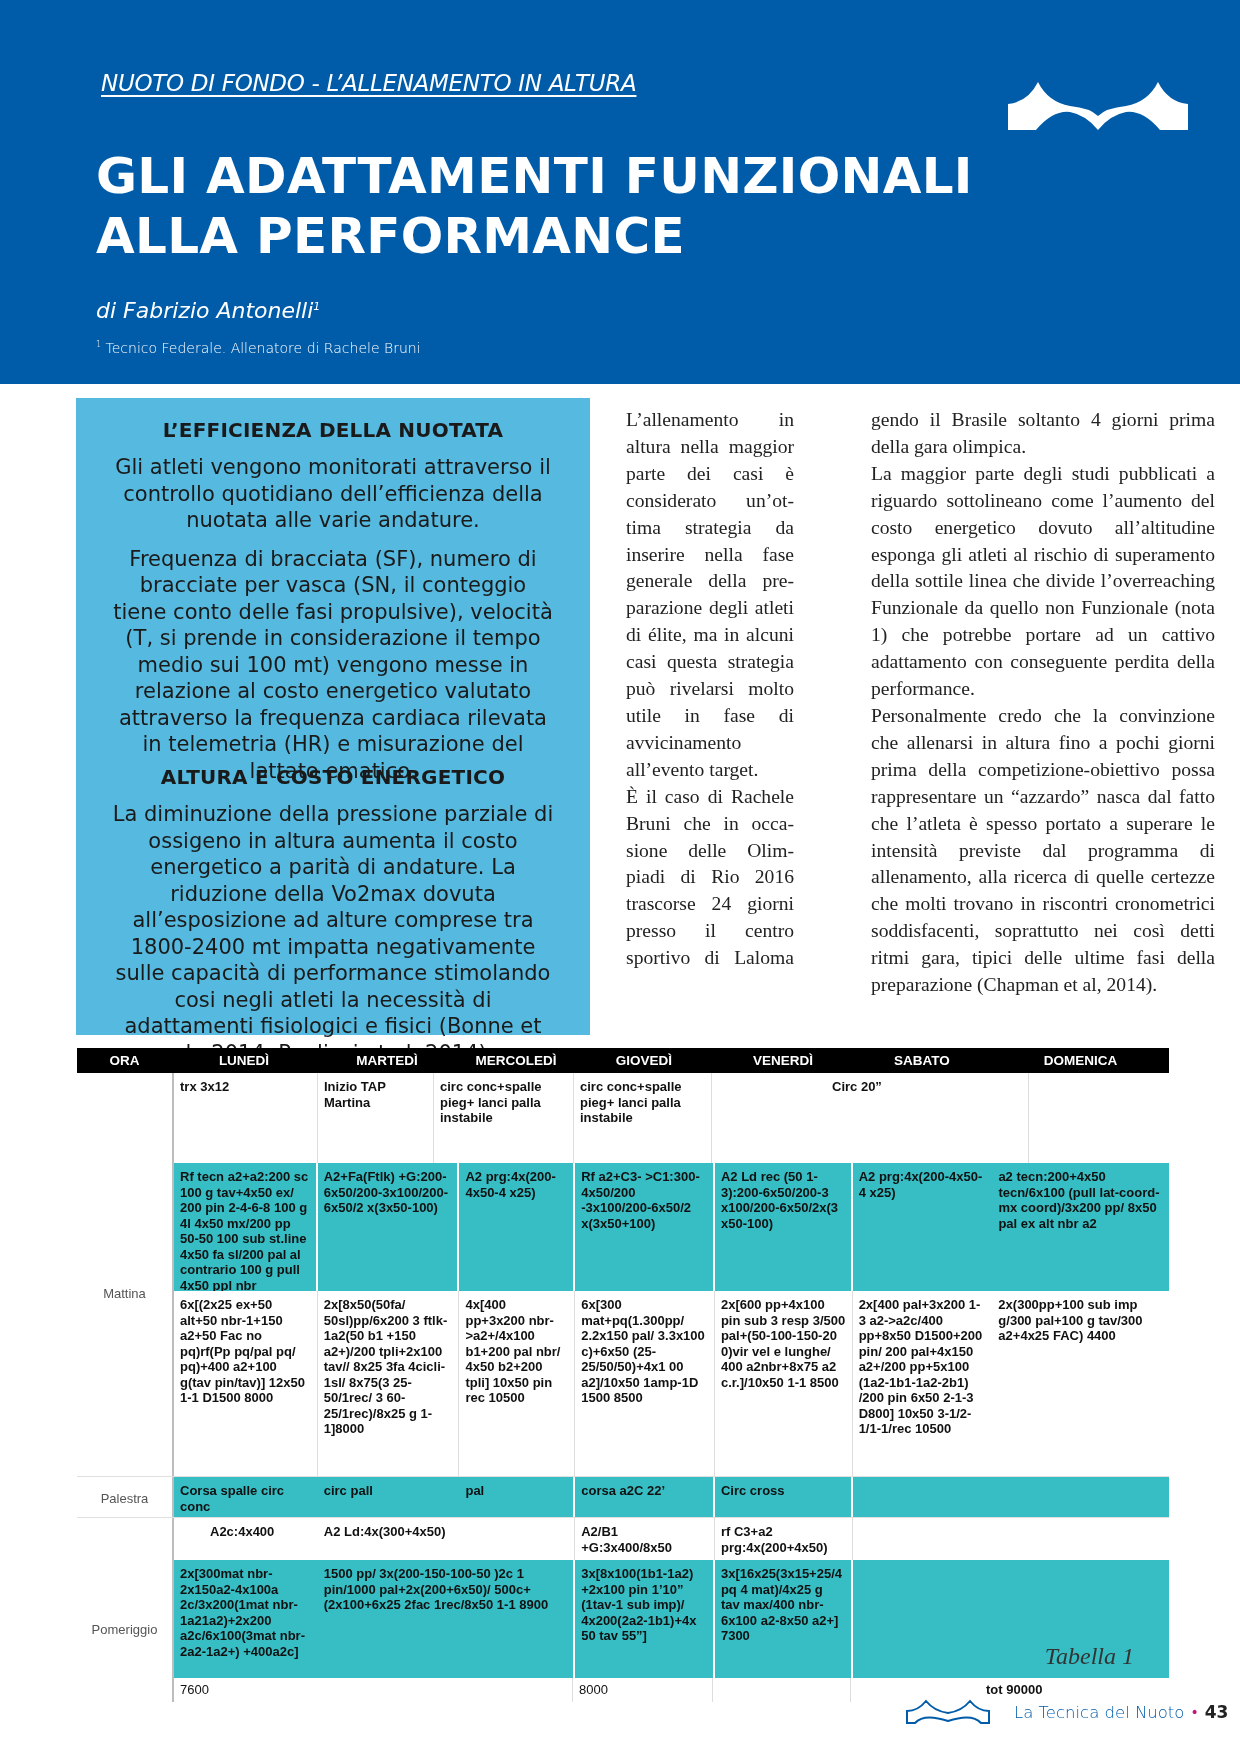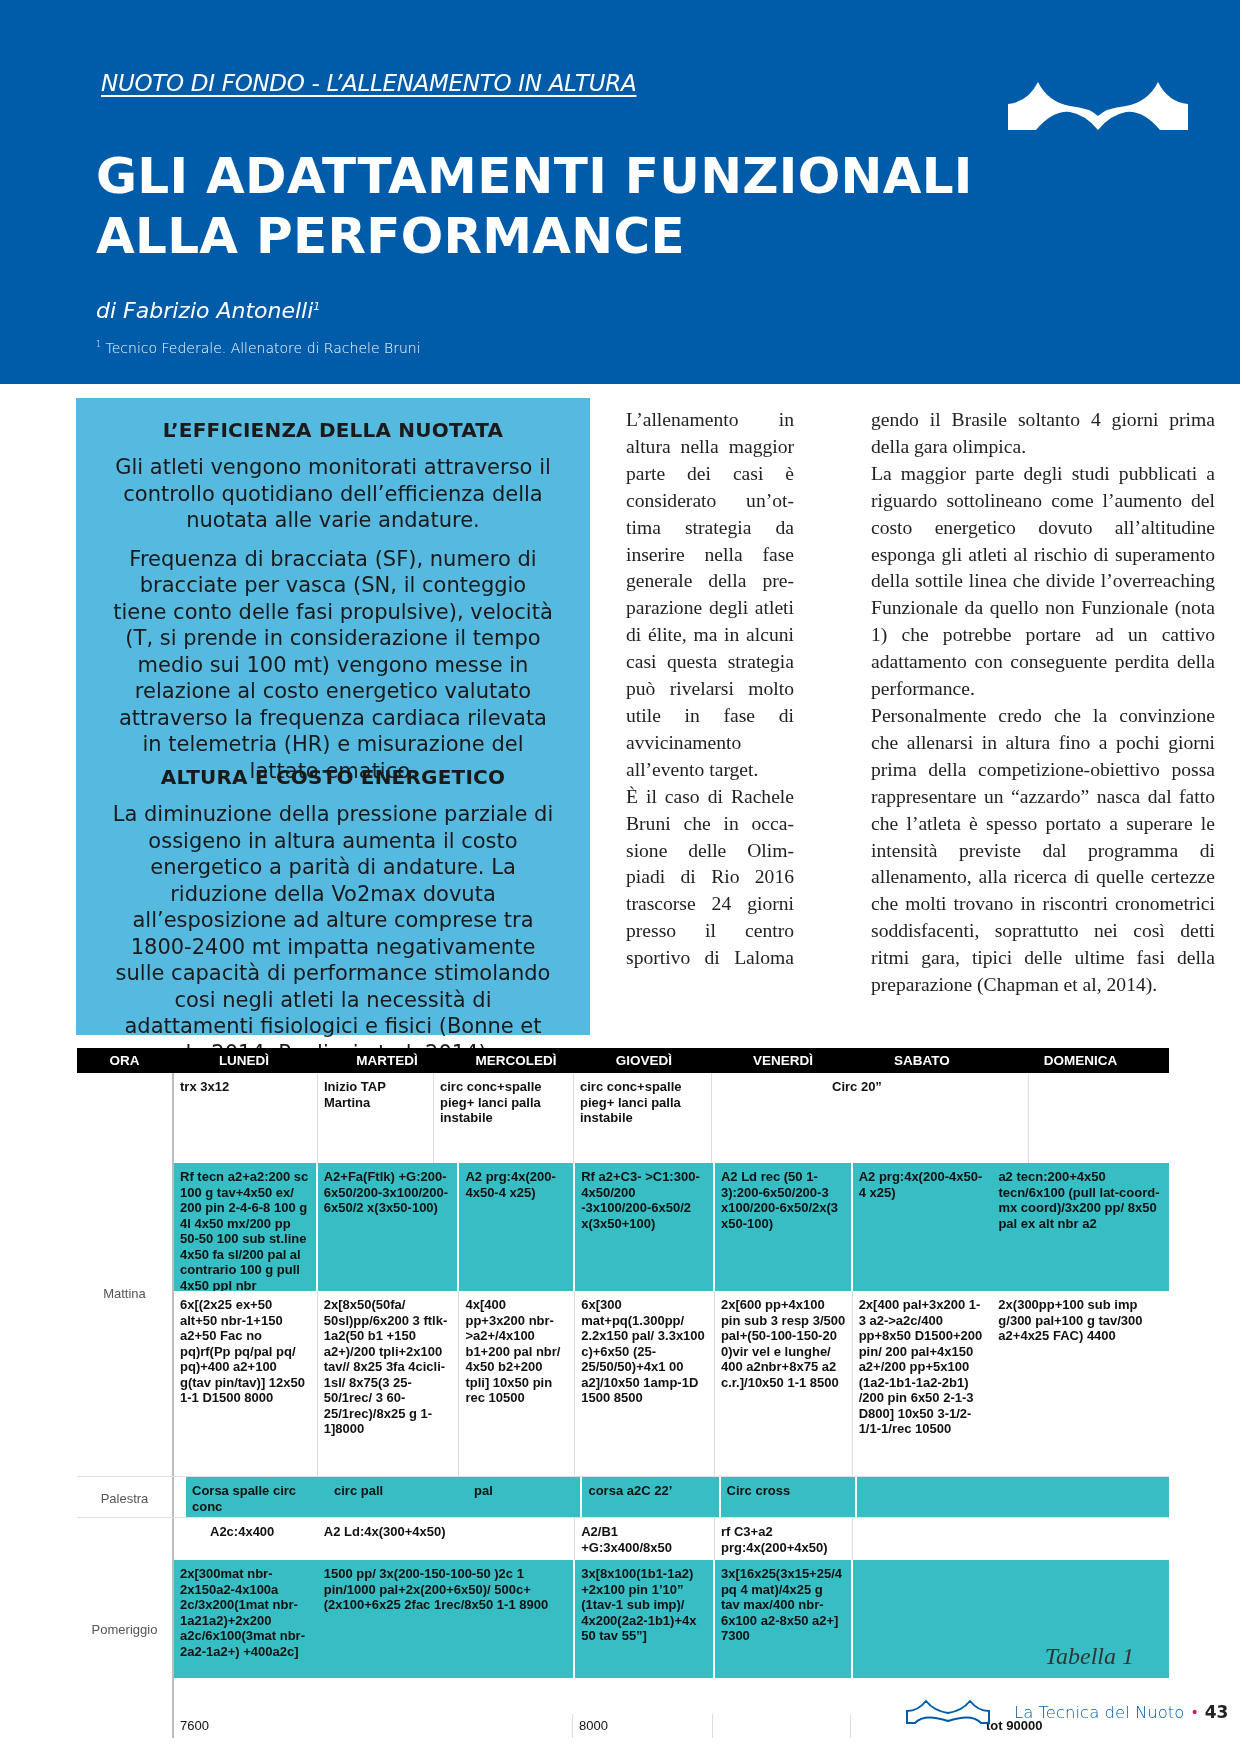--- a/index.html
+++ b/index.html
@@ -137,21 +137,21 @@
         <div class="cell c6" style="border-right:none;">2x[400 pal+3x200 1-3 a2-&gt;a2c/400 pp+8x50 D1500+200 pin/ 200 pal+4x150 a2+/200 pp+5x100 (1a2-1b1-1a2-2b1) /200 pin 6x50 2-1-3 D800] 10x50 3-1/2-1/1-1/rec 10500</div>
         <div class="cell c7" style="border-right:none;">2x(300pp+100 sub imp g/300 pal+100 g tav/300 a2+4x25 FAC) 4400</div>
       </div>
     </div>
   </div>
   <div class="sep"></div>
 
   <div class="grp">
     <div class="grp-label" style="top:14px;">Palestra</div>
     <div class="inner">
-      <div class="row teal" style="height:40px;padding-left:12px;">
+      <div class="row teal" style="height:40px;">
         <div class="cell c1" style="border-right:none;">Corsa spalle circ conc</div>
         <div class="cell c2" style="border-right:none;">circ pall</div>
         <div class="cell c3">pal</div>
         <div class="cell c4">corsa a2C 22’</div>
         <div class="cell c5">Circ cross</div>
         <div class="cell" style="width:317px;border-right:none;"></div>
       </div>
     </div>
   </div>
   <div class="sep"></div>
@@ -169,21 +169,21 @@
       <div class="row teal" style="height:118px;">
         <div class="cell c1" style="border-right:none;">2x[300mat nbr-2x150a2-4x100a 2c/3x200(1mat nbr-1a21a2)+2x200 a2c/6x100(3mat nbr-2a2-1a2+) +400a2c]</div>
         <div class="cell" style="width:258px;">1500 pp/ 3x(200-150-100-50 )2c 1 pin/1000 pal+2x(200+6x50)/ 500c+(2x100+6x25 2fac 1rec/8x50 1-1 8900</div>
         <div class="cell c4">3x[8x100(1b1-1a2) +2x100 pin 1’10” (1tav-1 sub imp)/ 4x200(2a2-1b1)+4x 50 tav 55”]</div>
         <div class="cell c5">3x[16x25(3x15+25/4 pq 4 mat)/4x25 g tav max/400 nbr-6x100 a2-8x50 a2+] 7300</div>
         <div class="cell" style="width:317px;border-right:none;position:relative;">
           <span></span>
           <span class="tabella">Tabella 1</span>
         </div>
       </div>
-      <div class="row white" style="height:24px;margin-top:36px;">
+      <div class="row white" style="height:24px;">
         <div class="cell" style="width:399px;border-right:1px solid #ddd;font-weight:normal;padding-top:4px;">7600</div>
         <div class="cell c4" style="font-weight:normal;padding-top:4px;">8000</div>
         <div class="cell c5" style="padding-top:4px;"></div>
         <div class="cell" style="width:317px;border-right:none;padding-top:4px;padding-left:135px;">tot 90000</div>
       </div>
     </div>
   </div>
 </div>
 
 <div class="footer">

